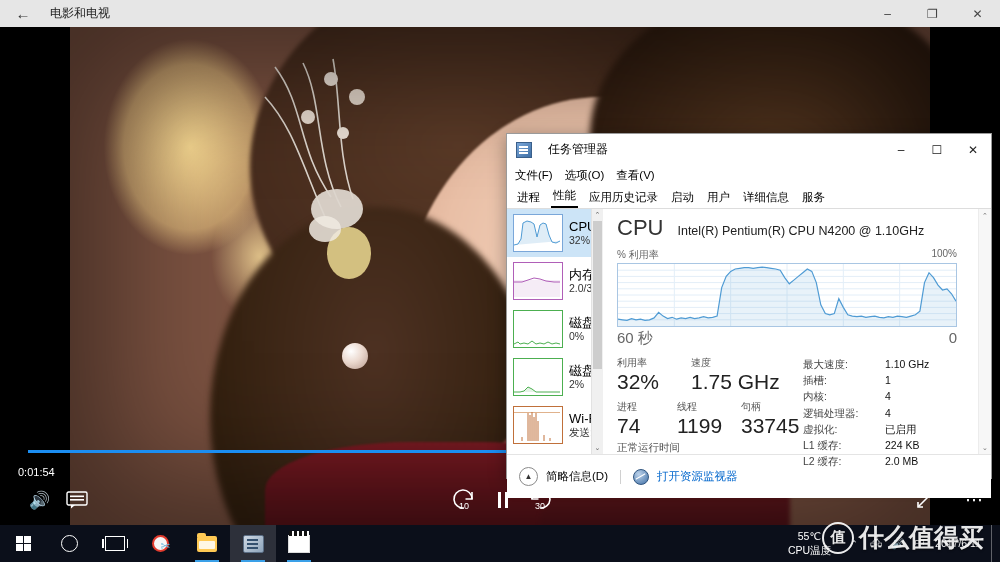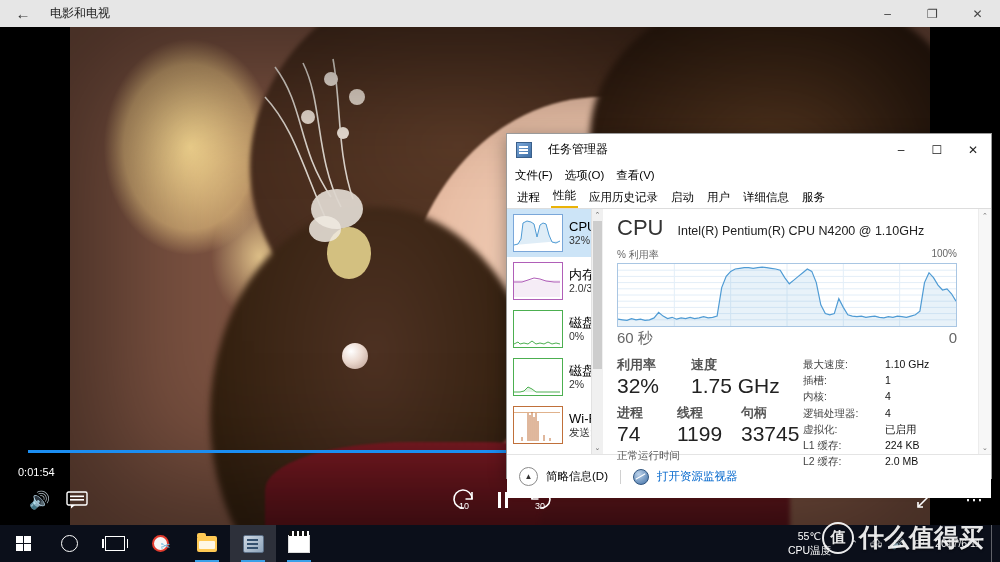--- a/index.html
+++ b/index.html
@@ -61,21 +61,21 @@
   .tm{position:absolute;left:506px;top:133px;width:484px;height:344px;background:#f0f0f0;border:1px solid #9a9a9a;box-shadow:0 4px 16px rgba(0,0,0,.35);}
   .tm-title{height:31px;background:#fff;display:flex;align-items:center;}
   .tm-ico{width:14px;height:14px;margin-left:9px;margin-right:7px;background:linear-gradient(135deg,#7aa7d9,#3f6fa5);border:1px solid #3a5f8a;position:relative;}
   .tm-ico:after{content:"";position:absolute;left:2px;top:3px;width:9px;height:2px;background:#fff;box-shadow:0 3px 0 #fff,0 6px 0 #fff;}
   .tm-title-text{font-size:12px;color:#000;margin-left:9px;}
   .tm-spacer{flex:1;}
   .tm-wbtn{width:36px;height:31px;display:flex;align-items:center;justify-content:center;font-size:12px;color:#222;}
   .tm-menu{height:21px;background:#fff;display:flex;align-items:center;padding-left:8px;gap:12px;font-size:11.5px;color:#000;}
   .tm-tabs{height:22px;background:#fff;display:flex;align-items:flex-end;padding-left:8px;gap:9px;font-size:11.5px;color:#000;border-bottom:1px solid #ddd;}
   .tm-tab{padding:1px 2px 3px 2px;}
-  .tm-tab.active{border-bottom:2px solid #eab308;}
+  .tm-tab.active{border-bottom:2px solid #000000;}
   .tm-body{position:relative;height:245px;background:#fff;display:flex;}
 
   .tm-side{width:96px;background:#fff;position:relative;overflow:hidden;}
   .side-item{height:48px;display:flex;align-items:center;padding:0 0 0 6px;gap:6px;}
   .side-item.sel{background:#cce4f7;}
   .thumb{width:48px;height:36px;border:1px solid #7aa7d9;background:#fff;position:relative;overflow:hidden;flex:none;}
   .thumb svg{display:block;}
   .side-text{display:flex;flex-direction:column;justify-content:center;line-height:1.15;overflow:hidden;white-space:nowrap;}
   .side-t1{font-size:13px;color:#000;}
   .side-t2{font-size:10.5px;color:#333;}
@@ -88,21 +88,21 @@
   .cpu-head{display:flex;align-items:baseline;gap:14px;}
   .cpu-title{font-size:22px;color:#333;}
   .cpu-model{font-size:12.5px;color:#222;}
   .graph-cap{display:flex;justify-content:space-between;font-size:10px;color:#666;width:340px;margin-top:7px;}
   .graph{width:340px;height:64px;border:1px solid #a9c6e3;box-sizing:border-box;position:relative;background:#fff;overflow:hidden;margin-top:1px;}
   .graph svg{display:block;}
   .graph-foot{display:flex;justify-content:space-between;font-size:15px;color:#666;width:340px;margin-top:2px;}
 
   .stats{display:flex;margin-top:8px;}
   .stats-left{width:186px;}
-  .st-row-lbl{display:flex;font-size:13px;color:#555;font-weight:bold;}
+  .st-row-lbl{display:flex;font-size:10px;color:#555;}
   .st-row-val{display:flex;font-size:21px;color:#222;line-height:1.12;}
   .w1{width:74px;} .w2{width:112px;}
   .w3{width:60px;} .w4{width:64px;} .w5{width:62px;}
   .stats-right{flex:1;font-size:10.5px;color:#333;}
   .sr{display:flex;line-height:16.2px;}
   .sr-k{width:82px;color:#444;}
   .sr-v{color:#111;}
   .uptime-lbl{font-size:10.5px;color:#555;margin-top:4px;}
   .uptime-val{font-size:21px;color:#222;line-height:1.05;}
 

